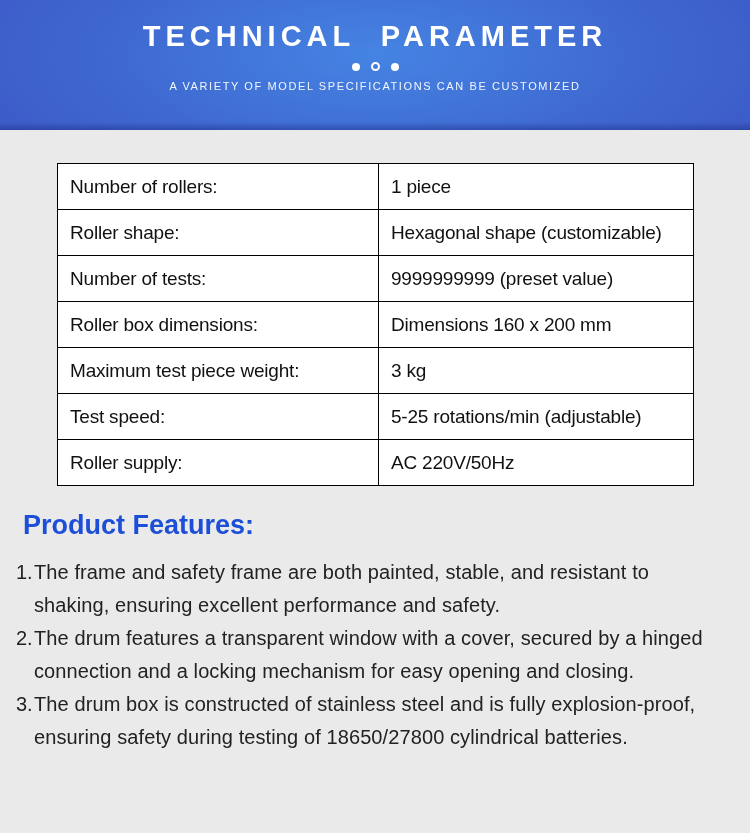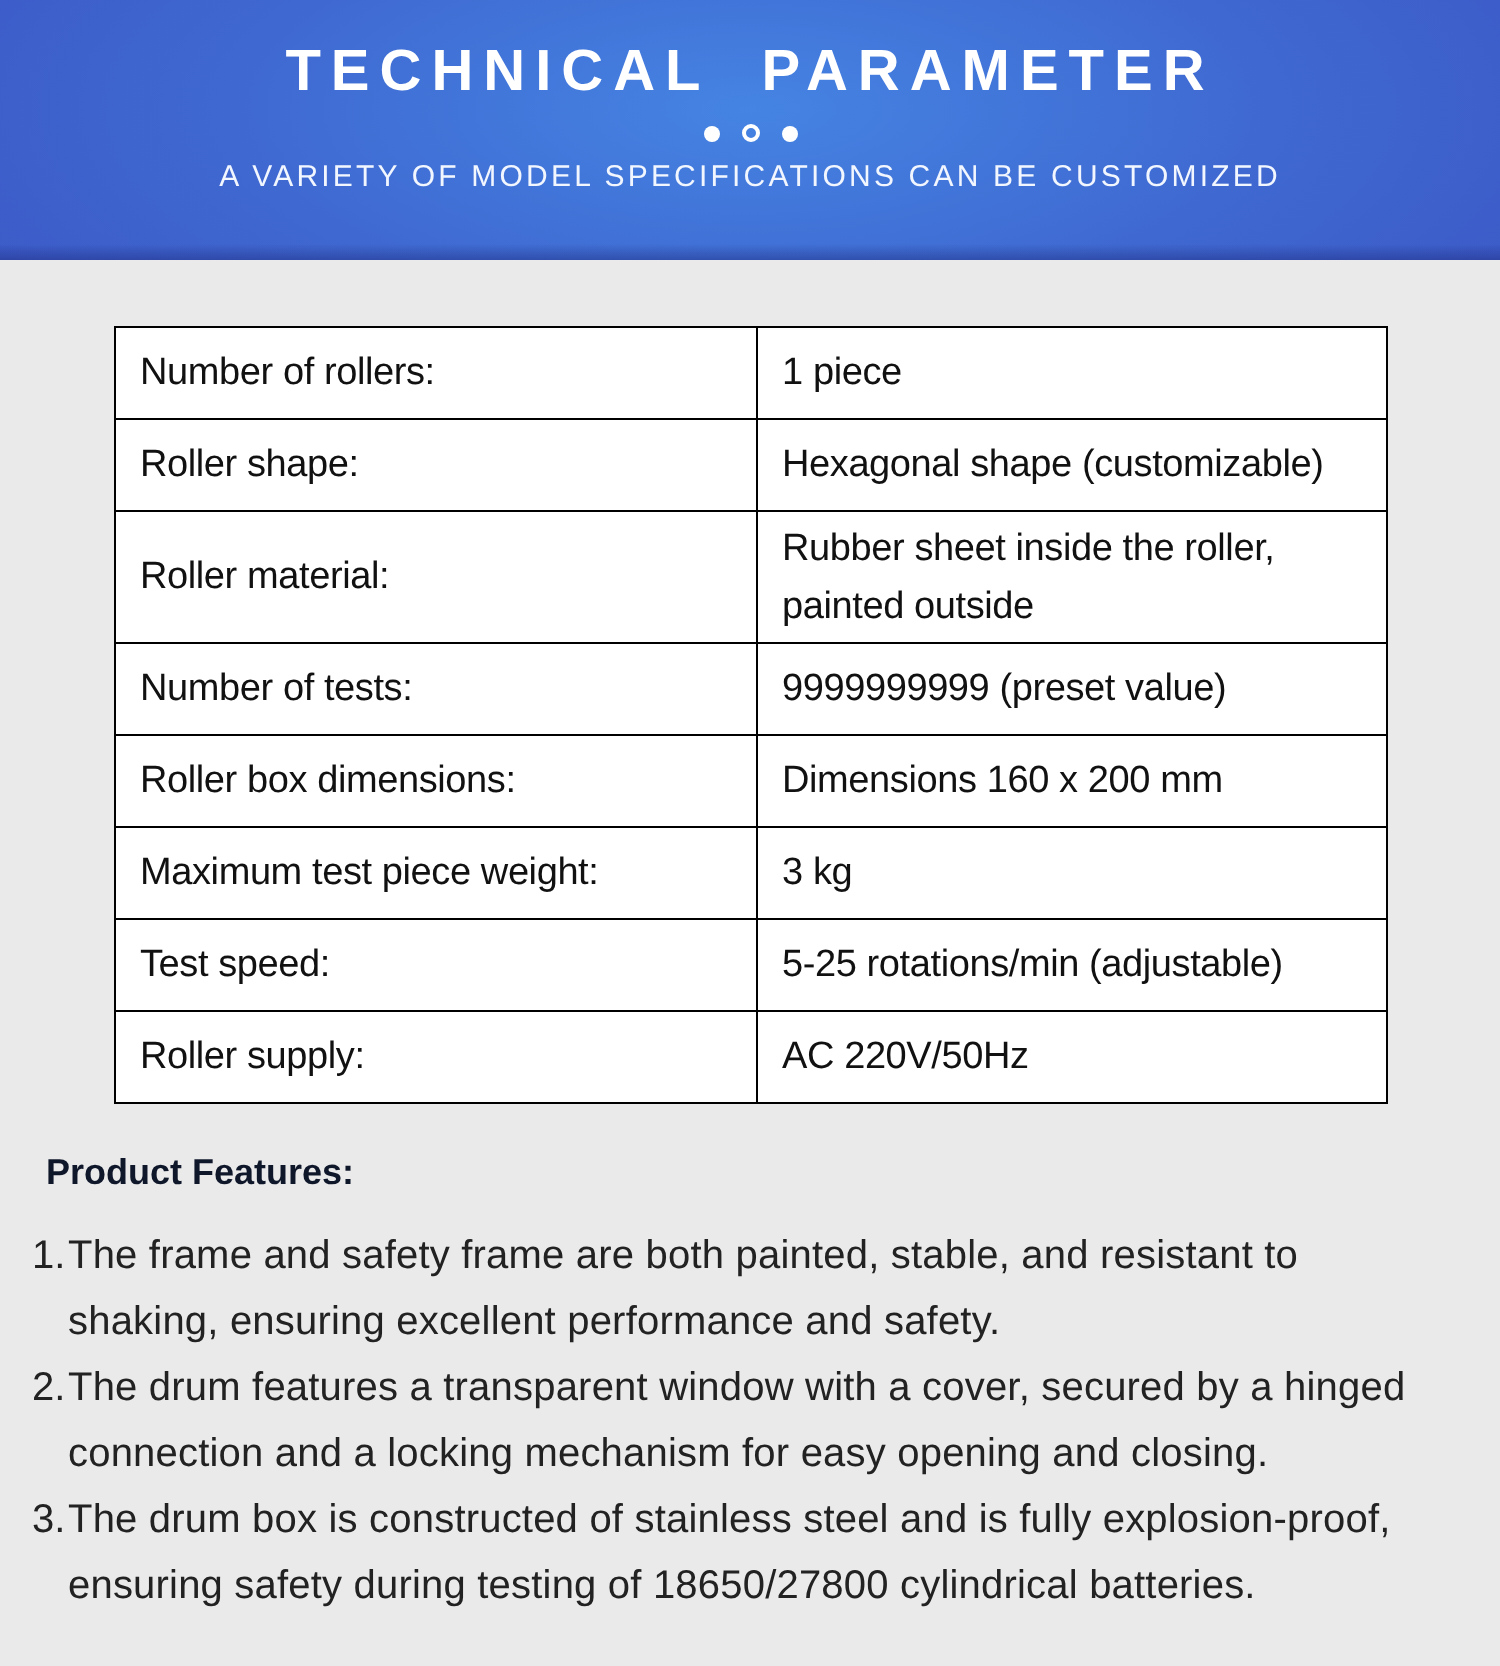--- a/index.html
+++ b/index.html
@@ -35,21 +35,21 @@
   }
   .dots {
     margin-top:11px;
     display:flex; justify-content:center; align-items:center; gap:11px;
     height:9px;
   }
   .dot { width:8px; height:8px; border-radius:50%; background:#ffffff; }
   .dot.hollow { width:9px; height:9px; background:transparent; border:2px solid #ffffff; }
   .banner-subtitle {
     margin-top:9px;
-    font-size:15px;
+    font-size:11px;
     letter-spacing:1.6px;
     color:#f2f6ff;
   }
 
   
   table.spec {
     border-collapse:collapse;
     table-layout:fixed;
     margin:33px 0 0 57px;
     width:636px;
@@ -65,23 +65,23 @@
   }
   table.spec tr { height:46px; }
   table.spec tr.tall { height:66px; }
   td.label-cell { width:321px; padding:0 6px 0 10px; }
   td.value-cell { width:315px; padding:0 4px 0 6px; white-space:pre-line; line-height:29px;margin-left:24px; }
 
   
   .features { margin:24px 16px 0 16px; color:#1d1d1d; }
   .features-heading {
     margin-left:7px;
-    font-size:18px;
+    font-size:27px;
     font-weight:bold;
-    color:#0f172a;
+    color:#1d4ed8;
   }
   .feature-list { margin-top:15px; }
   .feature-item {
     display:flex;
     font-size:20px;
     line-height:33px;
     color:#222222;
   }
   .feature-num { flex:none; width:18px; }
   .feature-text { white-space:pre-line; letter-spacing:0.1px; }
@@ -101,25 +101,20 @@
 
 <table class="spec">
   <tbody>
     <tr>
       <td class="label-cell">Number of rollers:</td>
       <td class="value-cell">1 piece</td>
     </tr>
     <tr>
       <td class="label-cell">Roller shape:</td>
       <td class="value-cell">Hexagonal shape (customizable)</td>
-    </tr>
-    <tr class="tall">
-      <td class="label-cell">Roller material:</td>
-      <td class="value-cell">Rubber sheet inside the roller,
-painted outside</td>
     </tr>
     <tr>
       <td class="label-cell">Number of tests:</td>
       <td class="value-cell">9999999999 (preset value)</td>
     </tr>
     <tr>
       <td class="label-cell">Roller box dimensions:</td>
       <td class="value-cell">Dimensions 160 x 200 mm</td>
     </tr>
     <tr>

